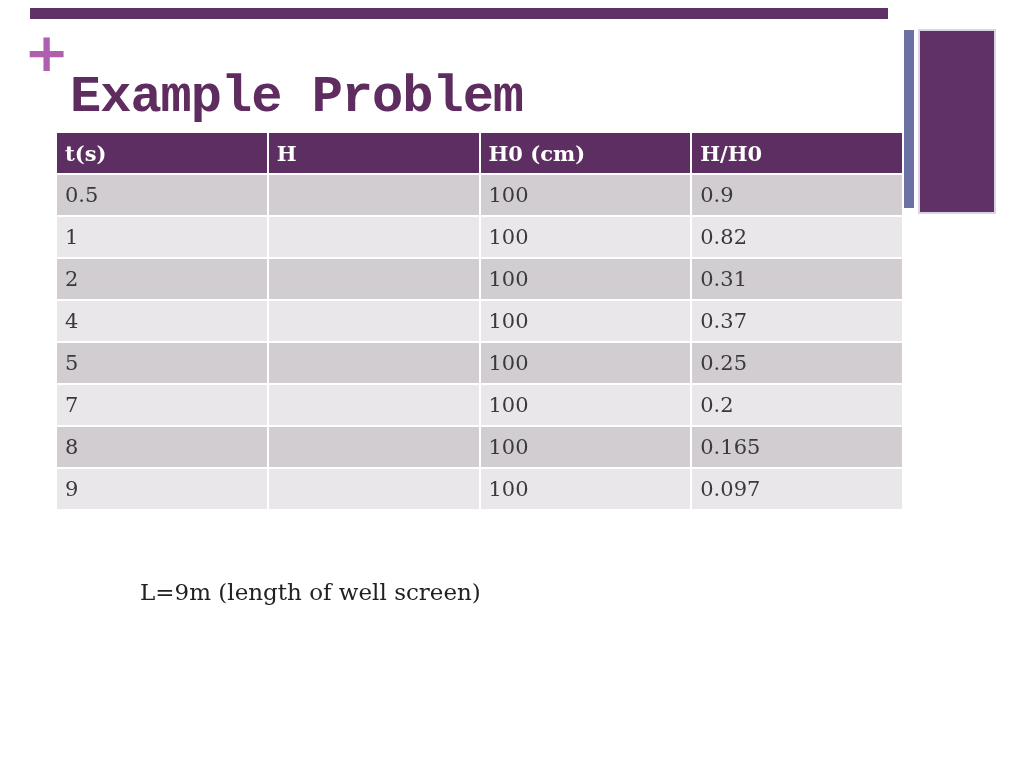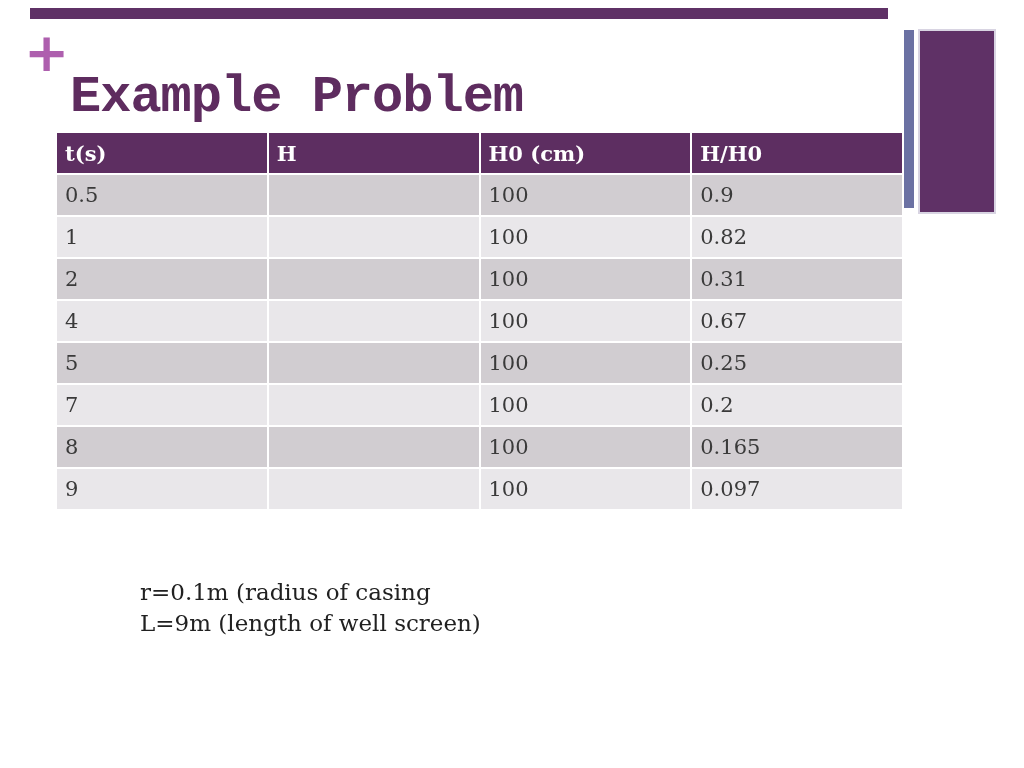--- a/index.html
+++ b/index.html
@@ -143,21 +143,21 @@
         <tr>
           <td>2</td>
           <td></td>
           <td>100</td>
           <td>0.31</td>
         </tr>
         <tr>
           <td>4</td>
           <td></td>
           <td>100</td>
-          <td>0.67</td>
+          <td>0.37</td>
         </tr>
         <tr>
           <td>5</td>
           <td></td>
           <td>100</td>
           <td>0.25</td>
         </tr>
         <tr>
           <td>7</td>
           <td></td>
@@ -173,17 +173,16 @@
         <tr>
           <td>9</td>
           <td></td>
           <td>100</td>
           <td>0.097</td>
         </tr>
       </tbody>
   </table>
 
   <div class="notes-block" id="notes-block">
-      <div>r=0.1m (radius of casing</div>
       <div>L=9m (length of well screen)</div>
     </div>
 
 </div>
 
 </body></html>

